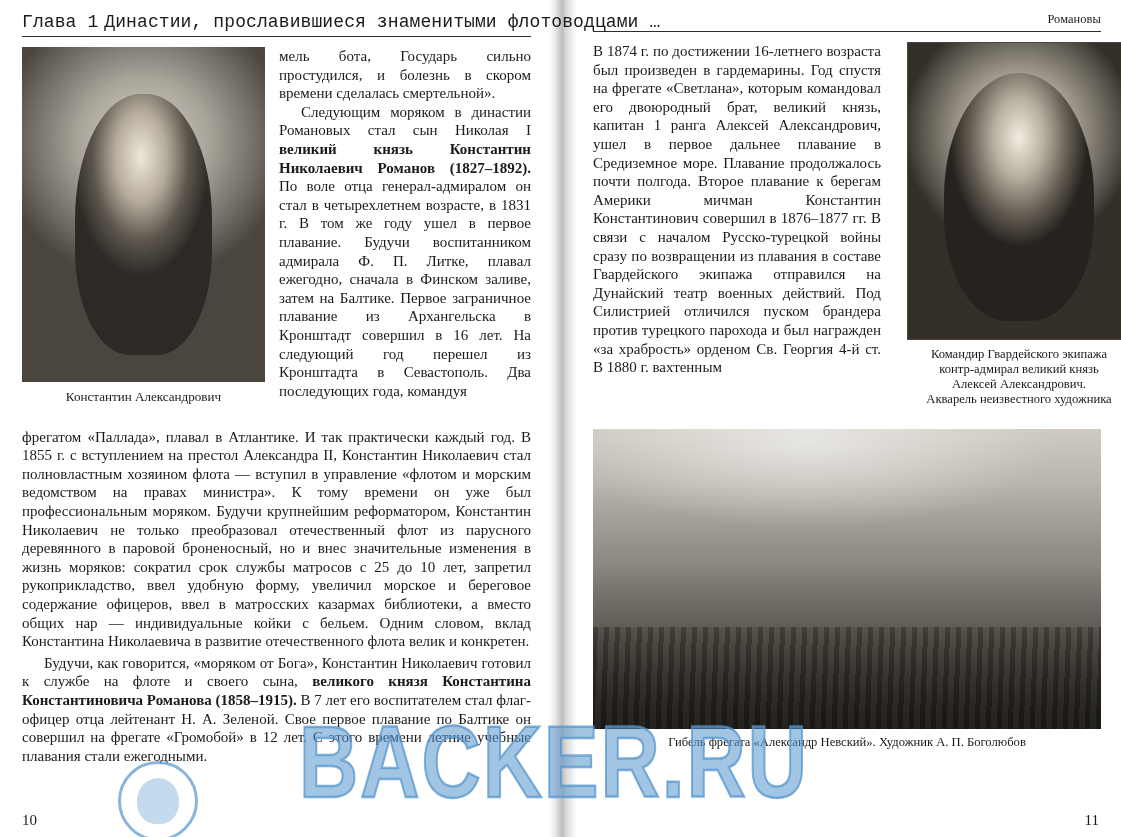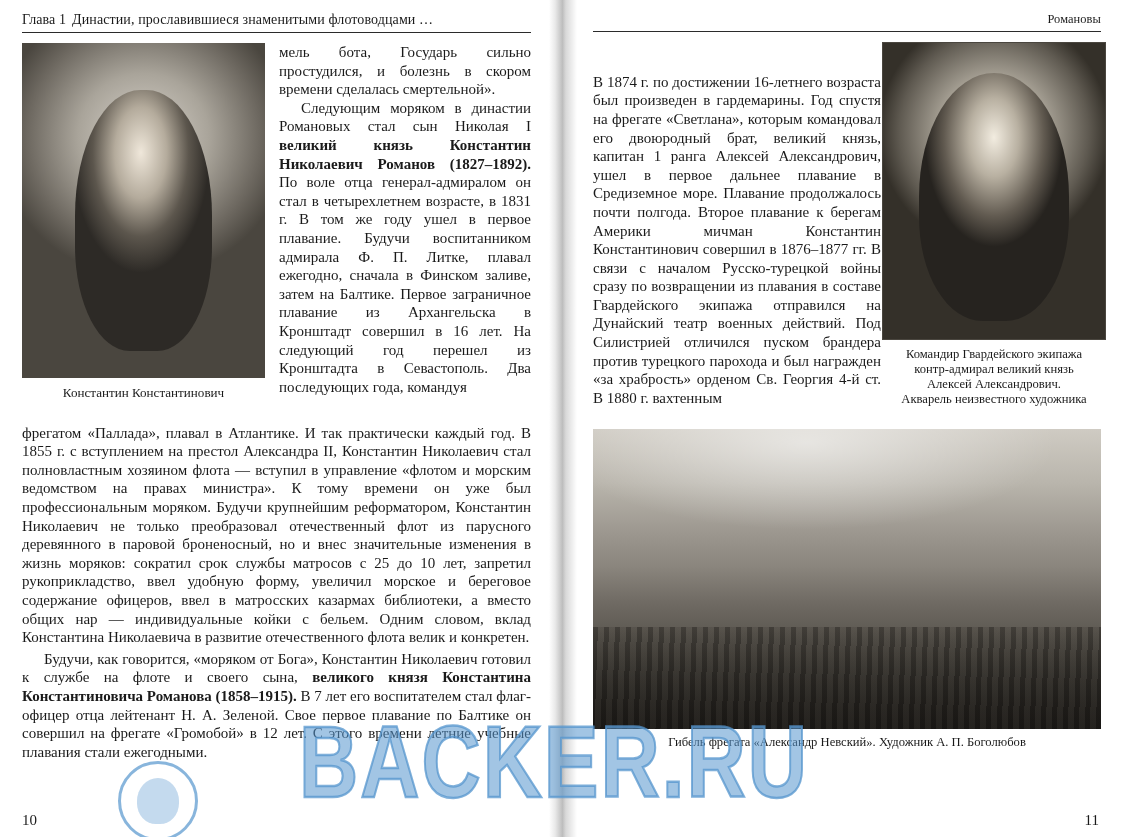--- a/index.html
+++ b/index.html
@@ -30,21 +30,21 @@
   
   .runhead{
     font-size:12.4px;
     letter-spacing:.1px;
     white-space:nowrap;
     padding-bottom:4px;
     border-bottom:1px solid #2b2b2b;
     margin-bottom:10px;
     display:flex;
   }
-  .runhead .chap{font-size:14px;}
+  .runhead .chap{font-size:18px;font-family:Liberation Mono, monospace;}
   .runhead .chap .num{margin-right:6px;}
   .runhead-right{justify-content:flex-end;}
 
   
   .two-col{
     display:flex;
     gap:14px;
   }
   .col-img{width:243px;flex:0 0 243px;}
   .col-txt{flex:1;}
@@ -115,21 +115,21 @@
     font-size:13.1px;
     line-height:1.2;
     margin-top:7px;
   }
   .caption.small{font-size:12.6px;}
 
   .left-after{margin-top:23px;}
   .para-block p + p{margin-top:0;}
 
   
-  .r-top{display:flex;gap:1px;align-items:flex-end;}
+  .r-top{display:flex;gap:26px;}
   .r-col-txt{width:288px;flex:0 0 288px;}
   .r-col-img{flex:1;}
 
   
   .folio{
     position:absolute;bottom:8px;
     font-size:15px;
   }
   .folio-left{left:22px;}
   .folio-right{right:22px;}
@@ -174,21 +174,21 @@
 
     <div class="runhead">
       <span class="chap"><span class="num">Глава 1</span><span>Династии, прославившиеся знаменитыми флотоводцами …</span></span>
     </div>
 
     <div class="two-col">
 
       <div class="col-img">
         <div class="photo p1"></div>
         <div class="caption">
-          <div>Константин Константинович</div>
+          <div>Константин Александрович</div>
         </div>
       </div>
 
       <div class="col-txt para-block">
         <p>мель бота, Государь сильно простудился, и болезнь в скором времени сделалась смертельной».</p>
         <p class="ind"><span>Следующим моряком в династии Романовых стал сын Николая I </span><span class="b">великий князь Константин Николаевич Романов (1827–1892).</span><span> По воле отца генерал-адмиралом он стал в четырехлетнем возрасте, в 1831 г. В том же году ушел в первое плавание. Будучи воспитанником адмирала Ф. П. Литке, плавал ежегодно, сначала в Финском заливе, затем на Балтике. Первое заграничное плавание из Архангельска в Кронштадт совершил в 16 лет. На следующий год перешел из Кронштадта в Севастополь. Два последующих года, командуя</span></p>
       </div>
 
     </div>
 

